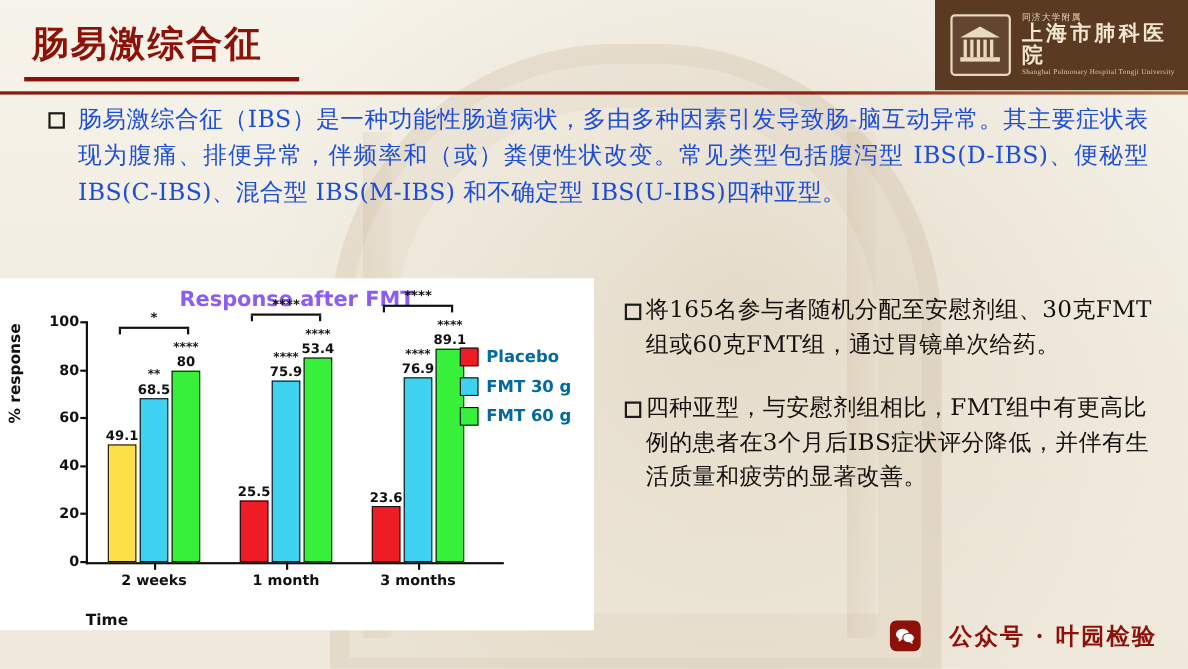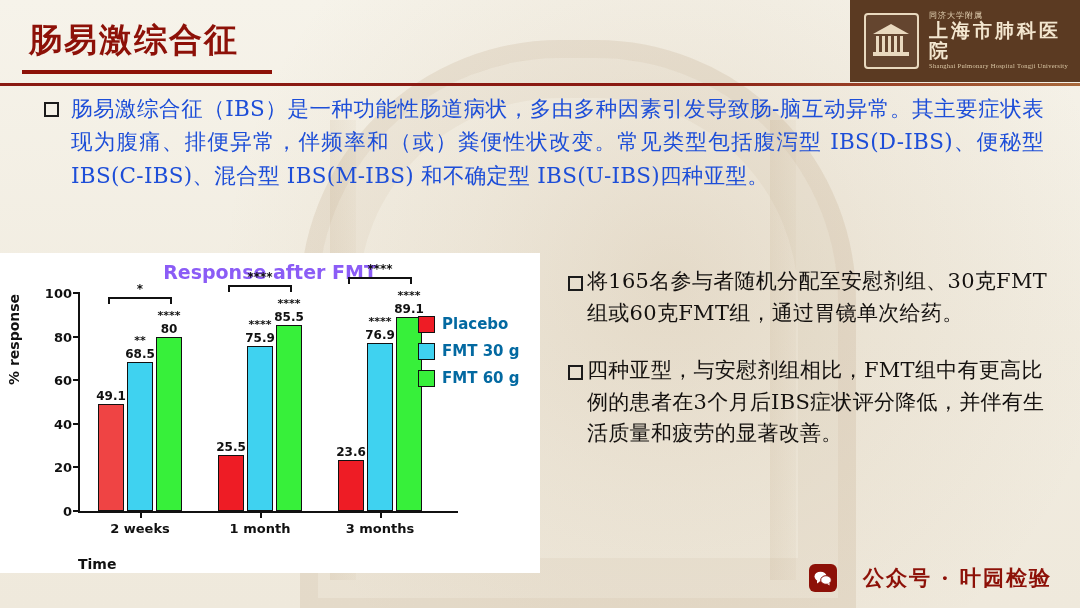--- a/index.html
+++ b/index.html
@@ -202,21 +202,21 @@
       <div class="ytickmark" style="top: 174.4px;"></div>
       <div class="ytick" style="top: 130.8px;">40</div>
       <div class="ytickmark" style="top: 130.8px;"></div>
       <div class="ytick" style="top: 87.2px;">60</div>
       <div class="ytickmark" style="top: 87.2px;"></div>
       <div class="ytick" style="top: 43.6px;">80</div>
       <div class="ytickmark" style="top: 43.6px;"></div>
       <div class="ytick" style="top: 0px;">100</div>
       <div class="ytickmark" style="top: 0px;"></div>
       <div class="group" style="left: 18px;">
-        <div class="bar" style="height: 107.038px; background: #ef4444;">
+        <div class="bar" style="height: 107.038px; background: #fde047;">
           <span class="val">49.1</span>
         </div>
         <div class="bar" style="height: 149.33px; background: rgb(63, 210, 240);">
           <span class="val">68.5</span>
           <span class="stars" style="bottom: calc(100% + 16px);">**</span>
         </div>
         <div class="bar" style="height: 174.4px; background: rgb(55, 240, 58);">
           <span class="val">80</span>
           <span class="stars" style="bottom: calc(100% + 16px);">****</span>
         </div>
@@ -227,21 +227,21 @@
       <div class="sigtext" style="left: 60px; top: -11.4px;">*</div>
       <div class="group" style="left: 138px;">
         <div class="bar" style="height: 55.59px; background: rgb(238, 28, 37);">
           <span class="val">25.5</span>
         </div>
         <div class="bar" style="height: 165.462px; background: rgb(63, 210, 240);">
           <span class="val">75.9</span>
           <span class="stars" style="bottom: calc(100% + 16px);">****</span>
         </div>
         <div class="bar" style="height: 186.39px; background: rgb(55, 240, 58);">
-          <span class="val">85.5</span>
+          <span class="val">53.4</span>
           <span class="stars" style="bottom: calc(100% + 16px);">****</span>
         </div>
         <div class="glabel">1 month</div>
       </div>
       <div class="gtick" style="left: 180px; bottom: -7px;"></div>
       <div class="sigbar" style="left: 148px; width: 64px; top: -8.39px; height: 6px;"></div>
       <div class="sigtext" style="left: 180px; top: -23.39px;">****</div>
       <div class="group" style="left: 258px;">
         <div class="bar" style="height: 51.448px; background: rgb(238, 28, 37);">
           <span class="val">23.6</span>

